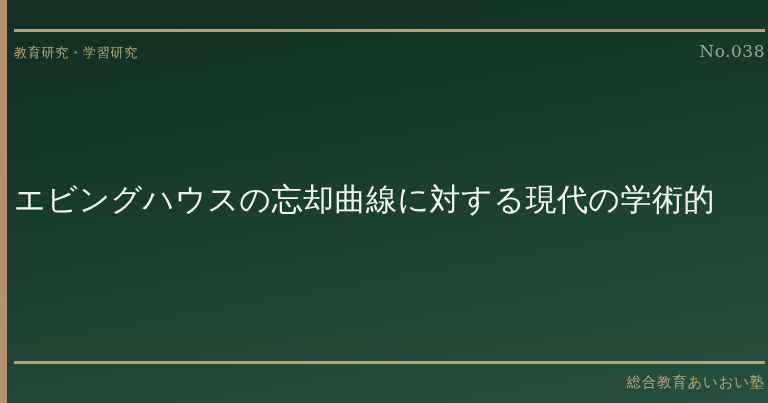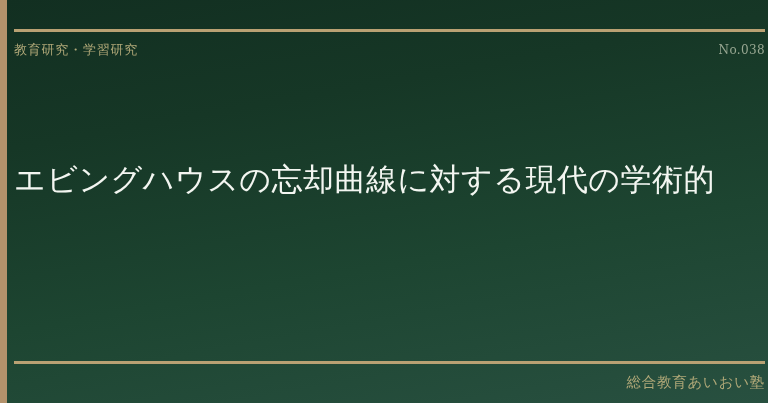--- a/index.html
+++ b/index.html
@@ -52,30 +52,30 @@
   }
   #category-label {
     font-family: Liberation Mono, monospace;
     font-size: 13px;
     letter-spacing: 0.06em;
     color: #b0a878;
     white-space: nowrap;
   }
   #issue-number {
     font-family: "DejaVu Serif", "Liberation Serif", serif;
-    font-size: 12px;
+    font-size: 17px;
     letter-spacing: 0.03em;
     color: #98a792;
     white-space: nowrap;
   }
   
   #title-block {
     position: absolute;
     left: 14px;
-    top: 156px;
+    top: 176px;
     width: 740px;
   }
   .title-line {
     font-family: "DejaVu Serif", "Liberation Serif", serif;
     font-size: 31px;
     line-height: 46px;
     color: #f3f6f1;
     letter-spacing: 0.015em;
     white-space: nowrap;
     font-weight: 400;

